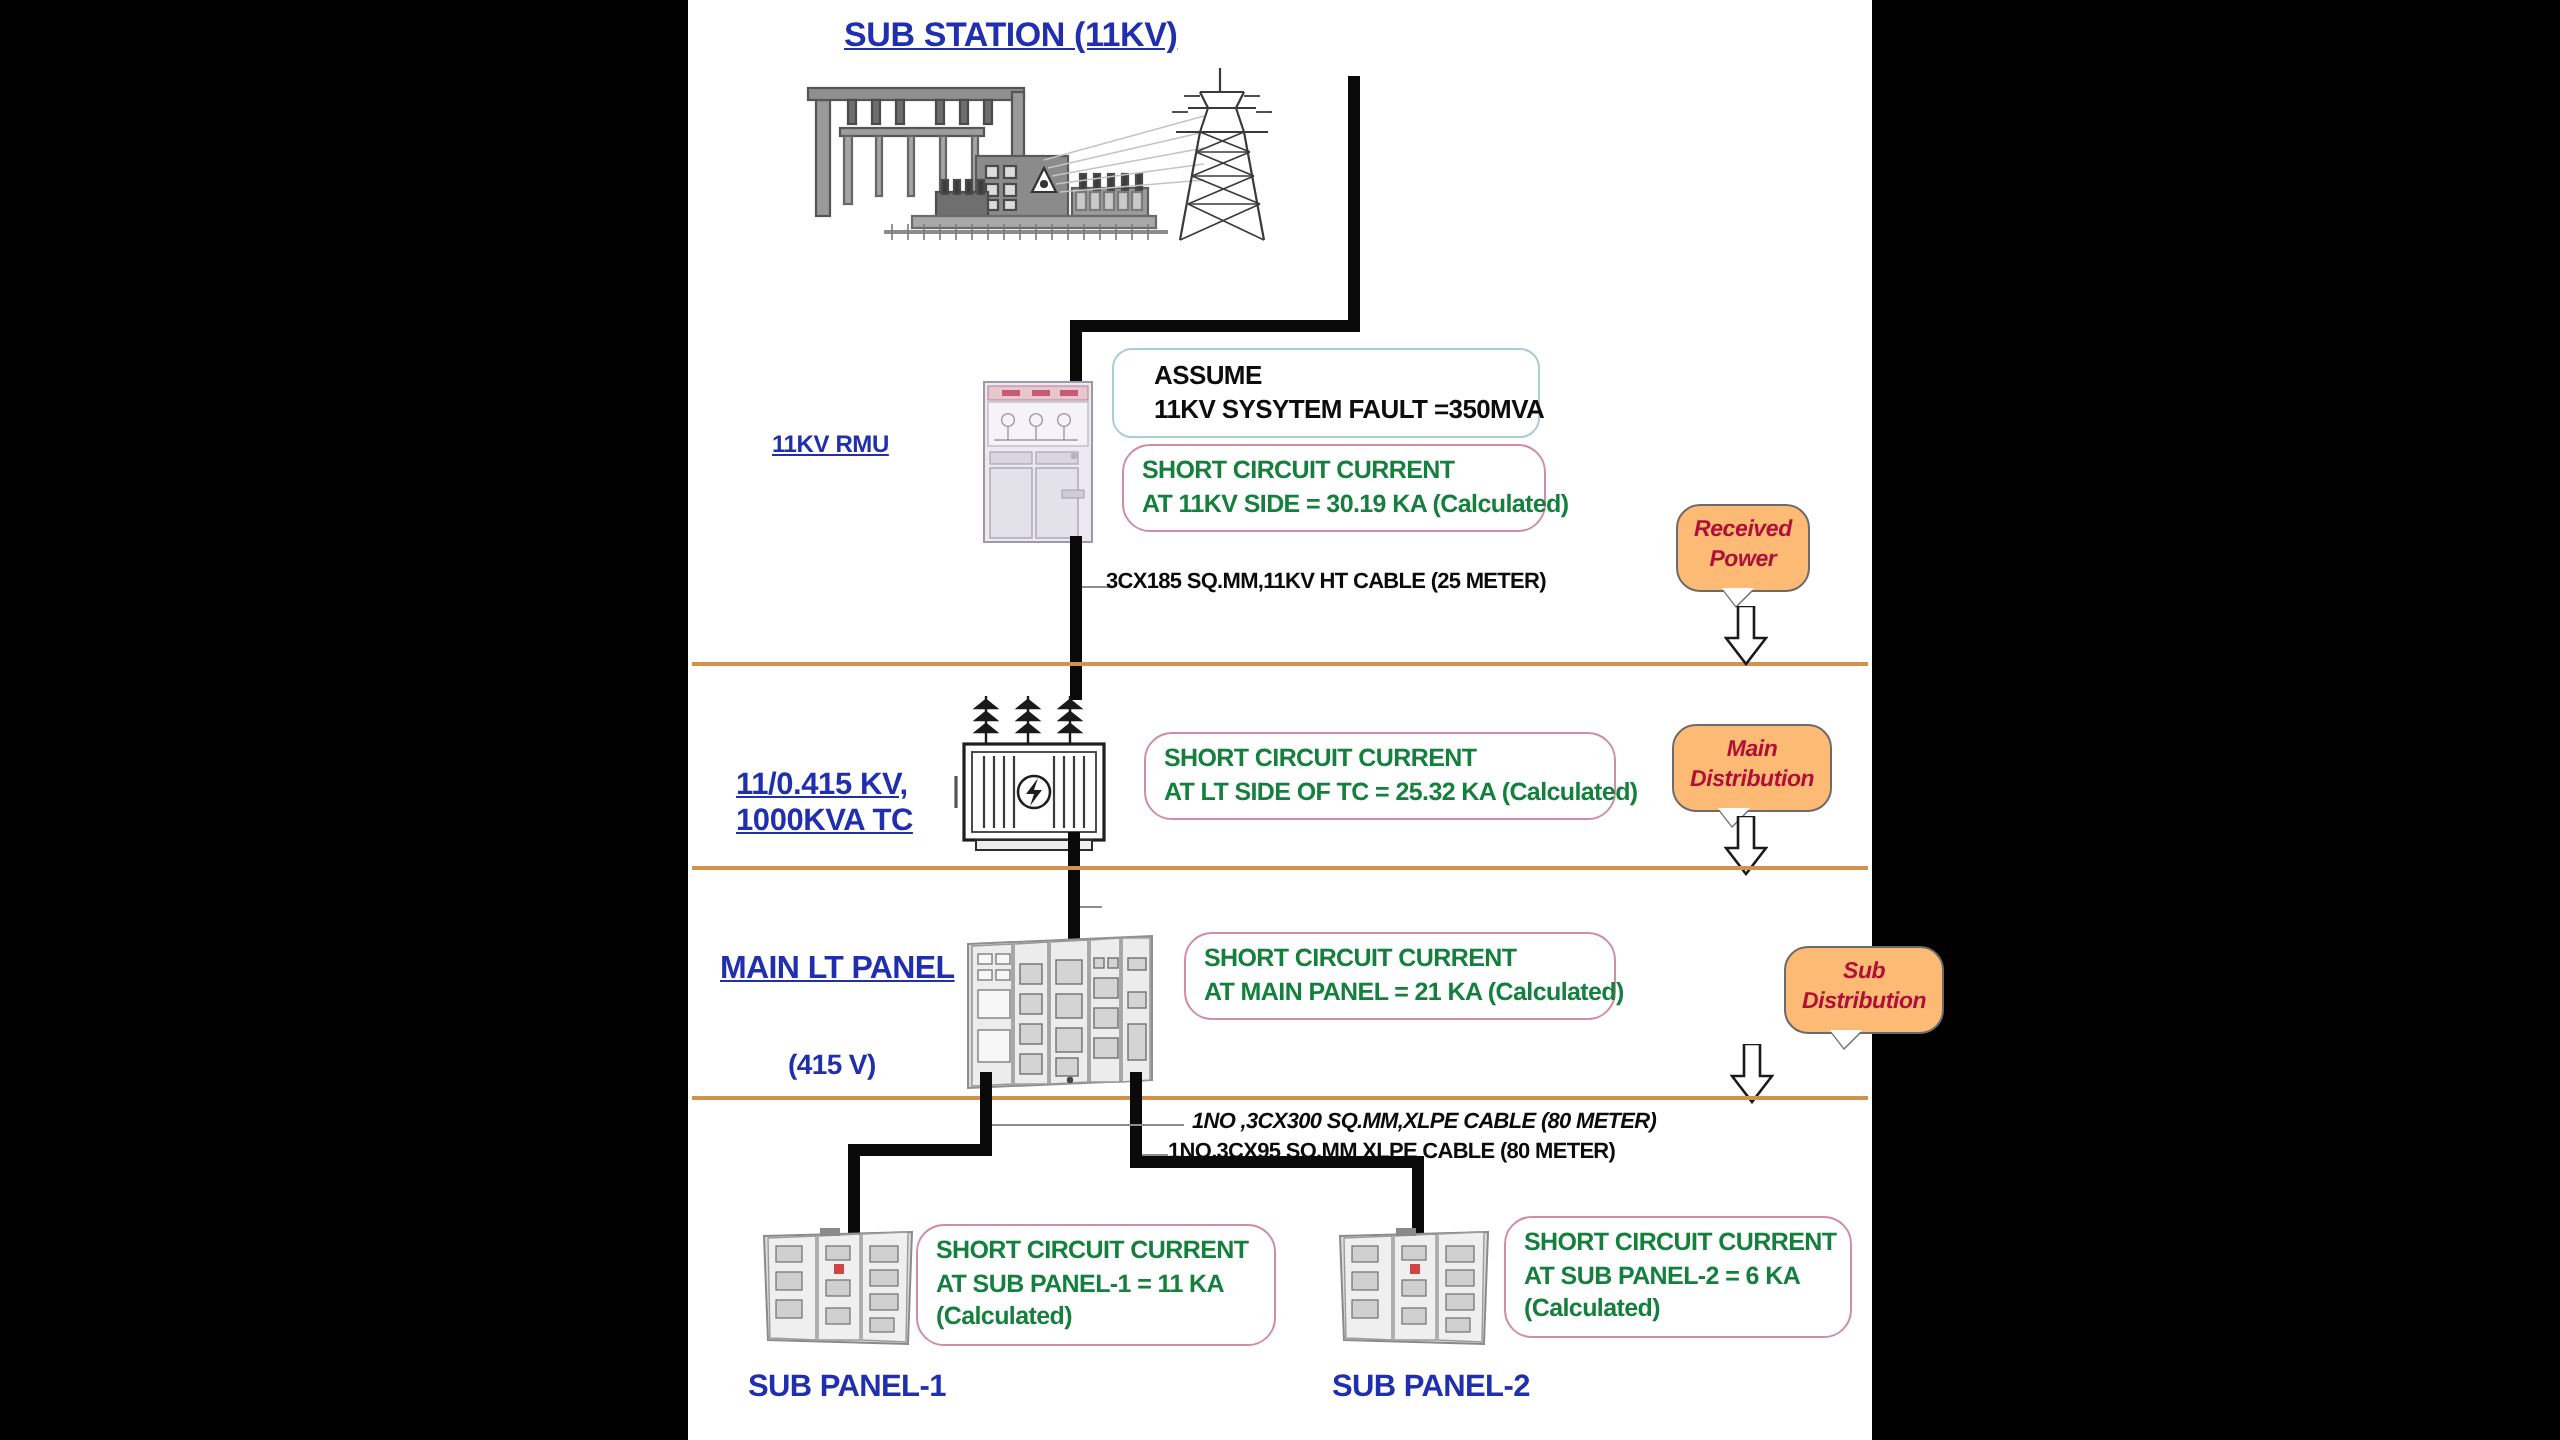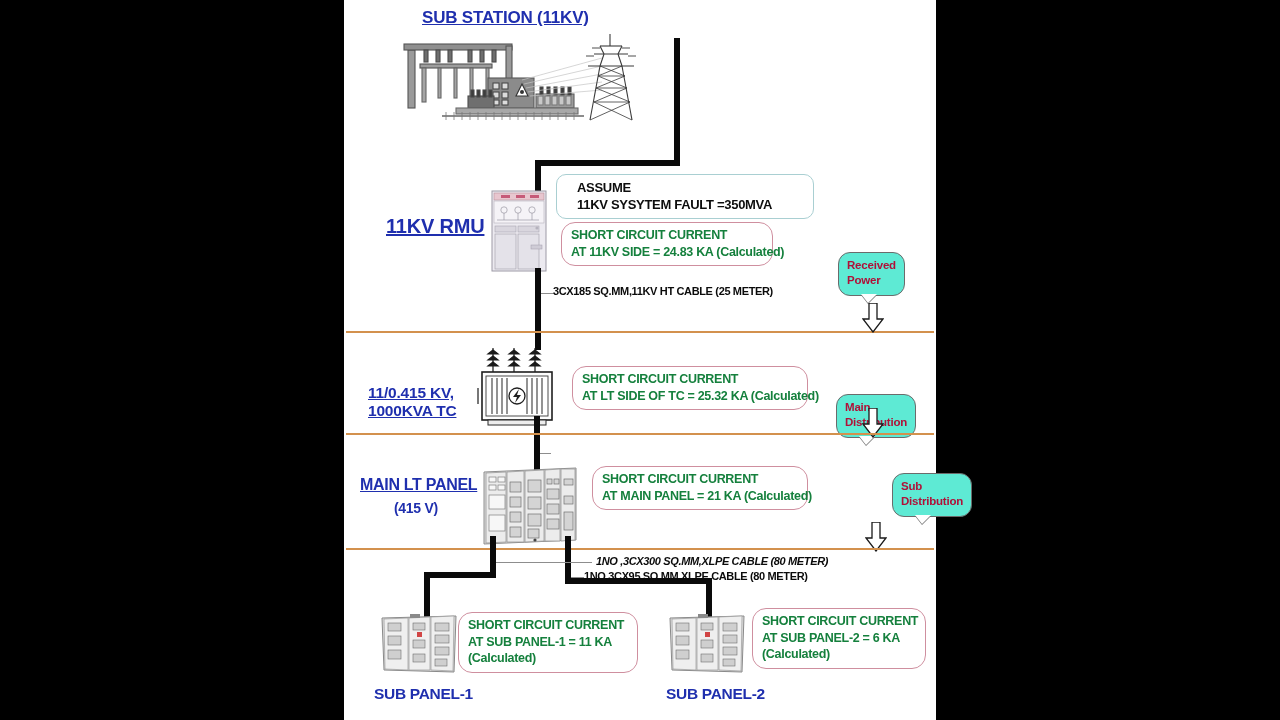--- a/index.html
+++ b/index.html
@@ -59,23 +59,24 @@
     font-size: 12.5px;
     letter-spacing: -0.3px;
     color: #15803d;
   }
   .bubble.assume .ln { color: #0d0d0d; font-size: 13px; }
 
   
   .flow-bubble {
     border: 1.2px solid #6b6b6b;
     border-radius: 12px;
-    background: #5eead4;
+    background: #fdba74;
     padding: 5px 8px 7px 8px;
-    text-align: left;
+    text-align: center;
+    font-style: italic;
   }
   .flow-bubble .ln {
     display: block;
     color: #b01038;
     font-weight: bold;
     font-size: 11.5px;
     line-height: 1.3;
     white-space: nowrap;
     letter-spacing: -0.2px;
   }
@@ -231,21 +232,21 @@
           <line x1="192" y1="24" x2="200" y2="24"></line>
             <line x1="234" y1="24" x2="242" y2="24"></line>
         </g>
       </g>
     </svg>
 
     <div class="cable" style="left:330px; top:38px; width:6px; height:128px;"></div>
     <div class="cable" style="left:191px; top:160px; width:145px; height:6px;"></div>
     <div class="cable" style="left:191px; top:160px; width:6px; height:34px;"></div>
 
-    <div class="abs eq-label" style="left:42px; top:215px; font-size:20px;">11KV RMU</div>
+    <div class="abs eq-label" style="left:42px; top:215px; font-size:12px;">11KV RMU</div>
 
     <svg class="abs" style="left:147px; top:190px;" width="56" height="82" viewBox="0 0 56 82">
       <rect x="1" y="1" width="54" height="80" fill="#eceaf0" stroke="#9d9aa6" stroke-width="1"></rect>
       <rect x="3" y="3" width="50" height="7" fill="#e8c6cf" stroke="#b98f9c" stroke-width="0.6"></rect>
       <g fill="#c65a78">
           <rect x="10" y="5" width="9" height="3"></rect>
           <rect x="25" y="5" width="9" height="3"></rect>
         <rect x="39" y="5" width="9" height="3"></rect>
         </g>
       <rect x="3" y="11" width="50" height="22" fill="#f5f3f7" stroke="#b6b3bd" stroke-width="0.6"></rect>
@@ -259,28 +260,28 @@
         <line x1="6" y1="30" x2="48" y2="30"></line>
       </g>
       <rect x="4" y="36" width="21" height="6" fill="#d9d6de" stroke="#a9a6b1" stroke-width="0.6"></rect>
       <rect x="27" y="36" width="21" height="6" fill="#d9d6de" stroke="#a9a6b1" stroke-width="0.6"></rect>
       <rect x="4" y="44" width="21" height="35" fill="#e4e2e9" stroke="#a9a6b1" stroke-width="0.7"></rect>
       <rect x="27" y="44" width="21" height="35" fill="#e4e2e9" stroke="#a9a6b1" stroke-width="0.7"></rect>
       <rect x="40" y="55" width="11" height="4" fill="#cfccd6" stroke="#a09daa" stroke-width="0.5"></rect>
       <circle cx="46" cy="38" r="1.6" fill="#b5b2bd"></circle>
     </svg>
 
-    <div class="abs bubble assume" style="left:212px; top:174px; width:258px;padding-left:20px;">
+    <div class="abs bubble assume" style="left:212px; top:174px; width:214px;padding-left:20px;">
       <span class="ln">ASSUME</span>
       <span class="ln">11KV SYSYTEM FAULT =350MVA</span>
     </div>
 
     <div class="abs bubble" style="left:217px; top:222px; width:212px;">
       <span class="ln">SHORT CIRCUIT CURRENT</span>
-      <span class="ln">AT 11KV SIDE = 24.83 KA (Calculated)</span>
+      <span class="ln">AT 11KV SIDE = 30.19 KA (Calculated)</span>
     </div>
 
     <div class="cable" style="left:191px; top:268px; width:6px; height:82px;"></div>
     <div class="thin-line" style="left:197px; top:293px; width:14px;"></div>
     <div class="abs cable-label" style="left:209px; top:285px;">3CX185 SQ.MM,11KV HT CABLE (25 METER)</div>
 
     <div class="rule" style="top:331px;"></div>
 
     <div class="abs" style="left:494px; top:252px;">
       <div class="flow-bubble" style="position:relative;">
@@ -336,37 +337,37 @@
 
       <line x1="2" y1="44" x2="2" y2="60" stroke="#555" stroke-width="1.6"></line>
     </svg>
 
     <div class="abs bubble" style="left:228px; top:366px; width:236px;">
       <span class="ln">SHORT CIRCUIT CURRENT</span>
       <span class="ln">AT LT SIDE OF TC = 25.32 KA (Calculated)</span>
     </div>
 
     <div class="abs" style="left:492px; top:362px;">
-      <div class="flow-bubble" style="position:relative;margin-top:32px;">
+      <div class="flow-bubble" style="position:relative;">
         <span class="ln">Main</span>
         <span class="ln">Distribution</span>
         <div class="flow-tail"></div>
       </div>
     </div>
     <svg class="dn-arrow" style="left:518px; top:408px;" viewBox="0 0 22 30">
       <polygon points="7,0 15,0 15,16 21,16 11,29 1,16 7,16" fill="#ffffff" stroke="#1a1a1a" stroke-width="1.3"></polygon>
     </svg>
 
     <div class="cable" style="left:190px; top:416px; width:6px; height:54px;"></div>
     <div class="thin-line" style="left:196px; top:453px; width:11px;"></div>
 
     <div class="rule" style="top:433px;"></div>
 
     <div class="abs panel-name" style="left:16px; top:476px; font-size:16px; text-decoration:underline;">MAIN LT PANEL</div>
-    <div class="abs panel-name" style="left:50px; top:500px; font-size:14px;">(415 V)</div>
+    <div class="abs panel-name" style="left:50px; top:524px; font-size:14px;">(415 V)</div>
 
     <svg class="abs" style="left:138px; top:466px;" width="96" height="82" viewBox="0 0 96 82">
       <polygon points="2,6 94,2 94,74 2,78" fill="#dcdcdc" stroke="#8e8e8e" stroke-width="1"></polygon>
       <g stroke="#9a9a9a" stroke-width="0.8" fill="#ececec">
         <polygon points="4,7 24,6 24,76 4,77"></polygon>
         <polygon points="25,6 42,5 42,76 25,76"></polygon>
         <polygon points="43,5 62,4 62,75 43,76"></polygon>
         <polygon points="63,4 78,3 78,75 63,75"></polygon>
         <polygon points="79,3 93,3 93,74 79,75"></polygon>
       </g>

